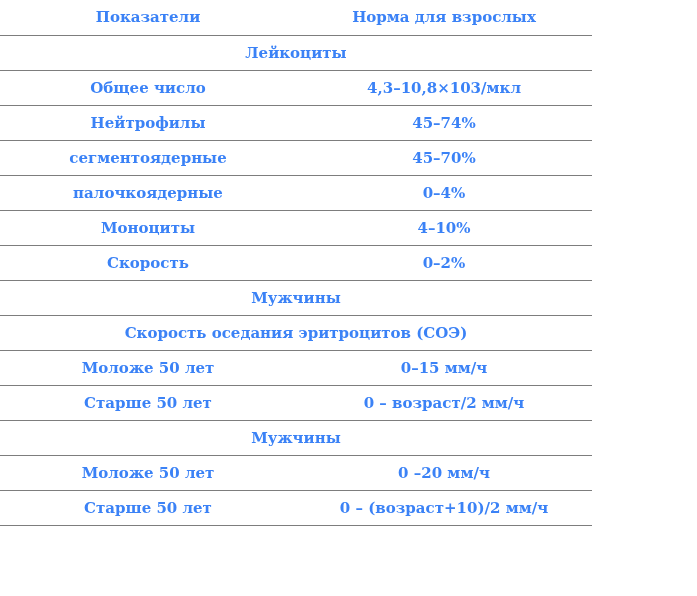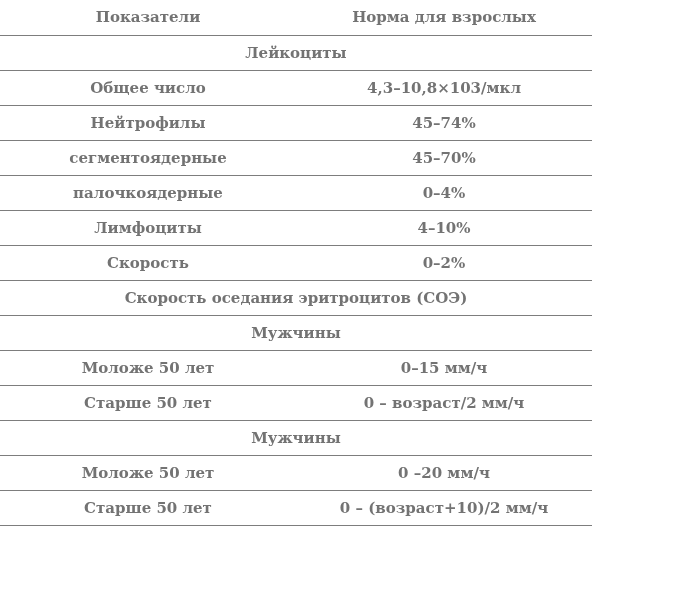--- a/index.html
+++ b/index.html
@@ -11,21 +11,21 @@
     width: 697px;
     height: 596px;
     background: #ffffff;
     overflow: hidden;
   }
   table.ref-table {
     width: 592px;
     border-collapse: collapse;
     table-layout: fixed;
     font-family: "DejaVu Serif", "Liberation Serif", serif;
-    color: #737373;
+    color: #3b82f6;
   }
   table.ref-table tr {
     height: 35px;
   }
   table.ref-table th,
   table.ref-table td {
     border-bottom: 1px solid #7d7d7d;
     text-align: center;
     vertical-align: middle;
     padding: 0 4px;
@@ -64,32 +64,32 @@
       </tr>
       <tr>
         <td class="cell-ind">сегментоядерные</td>
         <td class="cell-norm">45–70%</td>
       </tr>
       <tr>
         <td class="cell-ind">палочкоядерные</td>
         <td class="cell-norm">0–4%</td>
       </tr>
       <tr>
-        <td class="cell-ind">Лимфоциты</td>
+        <td class="cell-ind">Моноциты</td>
         <td class="cell-norm">4–10%</td>
       </tr>
       <tr>
         <td class="cell-ind">Скорость</td>
         <td class="cell-norm">0–2%</td>
       </tr>
       <tr class="section-row">
-        <td colspan="2">Скорость оседания эритроцитов (СОЭ)</td>
+        <td colspan="2">Мужчины</td>
       </tr>
       <tr class="section-row">
-        <td colspan="2">Мужчины</td>
+        <td colspan="2">Скорость оседания эритроцитов (СОЭ)</td>
       </tr>
       <tr>
         <td class="cell-ind">Моложе 50 лет</td>
         <td class="cell-norm">0–15 мм/ч</td>
       </tr>
       <tr>
         <td class="cell-ind">Старше 50 лет</td>
         <td class="cell-norm">0 – возраст/2 мм/ч</td>
       </tr>
       <tr class="section-row">

